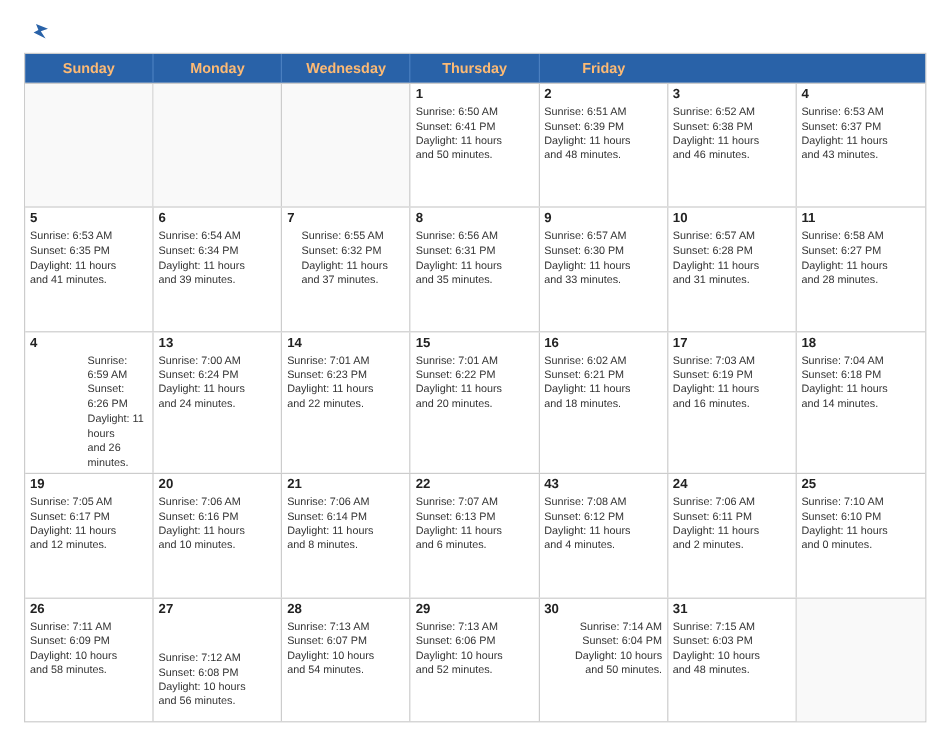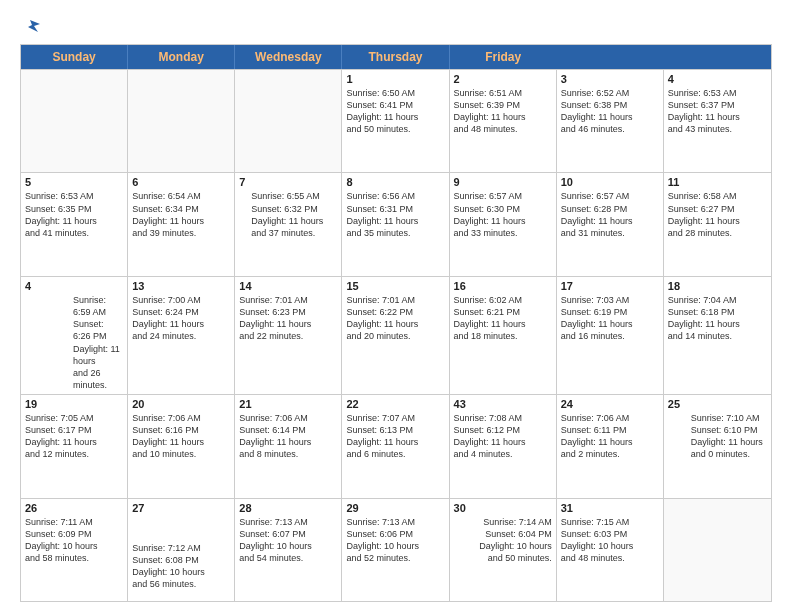--- a/index.html
+++ b/index.html
@@ -304,21 +304,21 @@
           </div>
           <div class="cal-cell">
             <div class="day-num">24</div>
             <div class="day-info" style="white-space: pre-line;">Sunrise: 7:06 AM
 Sunset: 6:11 PM
 Daylight: 11 hours
 and 2 minutes.</div>
           </div>
           <div class="cal-cell">
             <div class="day-num">25</div>
-            <div class="day-info" style="white-space: pre-line; margin-left: 23px;">Sunrise: 7:10 AM
+            <div class="day-info" style="white-space: pre-line;">Sunrise: 7:10 AM
 Sunset: 6:10 PM
 Daylight: 11 hours
 and 0 minutes.</div>
           </div>
         </div>
         <div class="cal-row">
           <div class="cal-cell">
             <div class="day-num">26</div>
             <div class="day-info" style="white-space: pre-line;">Sunrise: 7:11 AM
 Sunset: 6:09 PM

